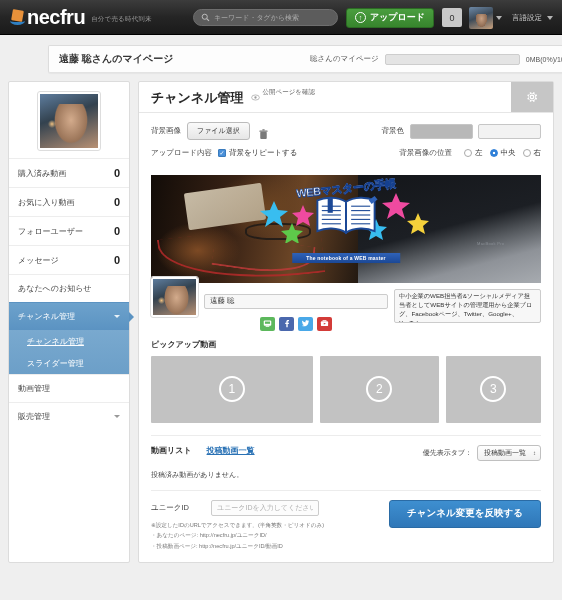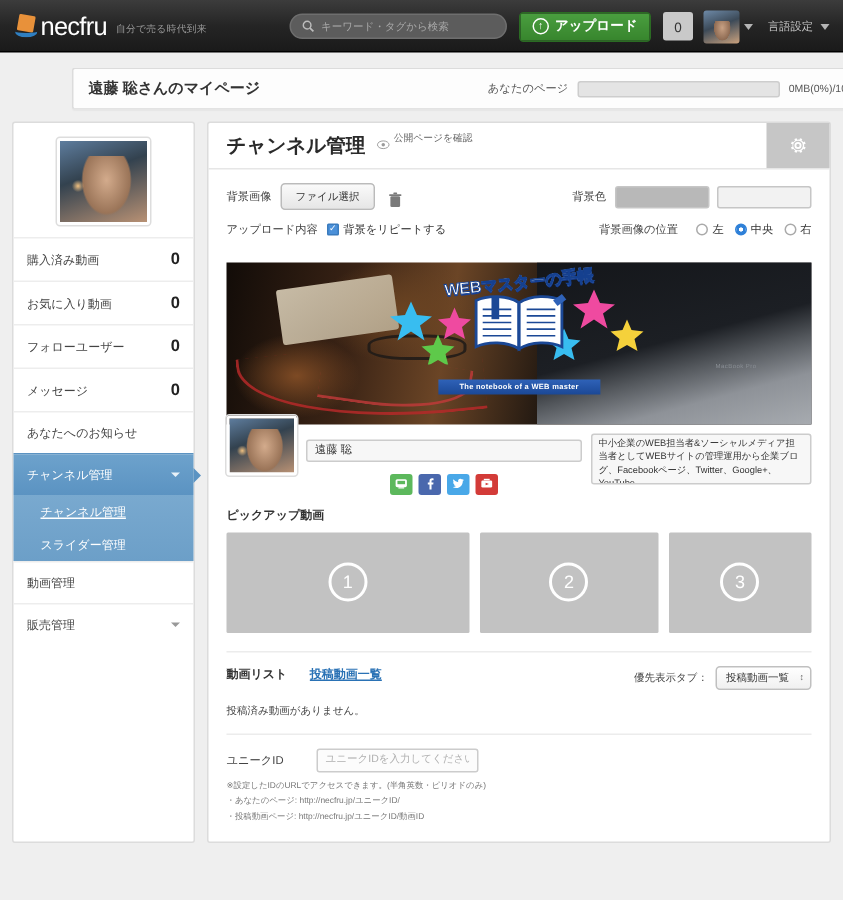--- a/index.html
+++ b/index.html
@@ -25,22 +25,22 @@
   .logo-mark .cube {
     position: absolute; left: 2px; top: 1px; width: 11px; height: 11px;
     background: #e8913a; transform: rotate(10deg); border-radius: 1px;
   }
   .logo-mark .swoosh {
     position: absolute; left: 0; bottom: -1px; width: 15px; height: 8px;
     border-bottom: 3px solid #2f7fc1;
     border-radius: 0 0 60% 60%;
   }
   .logo-text {
-    color: #fff; font-size: 17px; letter-spacing: -0.5px;
-    font-weight: 400; line-height: 19px;
+    color: #fff; font-size: 20px; letter-spacing: -0.5px;
+    font-weight: 700; line-height: 19px;
   }
   .brand-tag {
     color: #9a9a9a; font-size: 6.5px; margin-left: 6px; margin-bottom: 3px;
     letter-spacing: 0.2px;
   }
   .nav-right {
     position: absolute; right: 0; top: 0; height: 35px;
     display: flex; align-items: center;
   }
   .search-box {
@@ -413,21 +413,21 @@
     <span class="caret"></span>
     <span class="nav-gap"></span>
   </div>
 </div>
 
 <div class="page">
 
   <div class="card page-head">
     <div class="page-title-ja">遠藤 聡さんのマイページ</div>
     <div class="upload-status">
-      <span class="upload-status-label">あなたのページ</span>
+      <span class="upload-status-label">聡さんのマイページ</span>
       <span class="progress-track">
         <span class="progress-fill" id="progfill" style="width: 0%;"></span>
       </span>
       <span class="upload-status-value">0MB(0%)/1024MB</span>
     </div>
   </div>
 
   <div class="body-row">
 
     <div class="sidebar">
@@ -649,17 +649,18 @@
       <div class="bottom-sec">
         <div class="uid-col">
           <div class="uid-row">
             <span class="uid-label">ユニークID</span>
             <input class="uid-input" type="text" placeholder="ユニークIDを入力してください。" style="">
           </div>
           <div class="fine">※設定したIDのURLでアクセスできます。(半角英数・ピリオドのみ)</div>
           <div class="fine" style="margin-top:1px">・あなたのページ: http://necfru.jp/ユニークID/</div>
           <div class="fine" style="margin-top:1px">・投稿動画ページ: http://necfru.jp/ユニークID/動画ID</div>
         </div>
+        <button class="submit-btn">チャンネル変更を反映する</button>
       </div>
 
     </div>
   </div>
 </div>
 
 </body></html>

